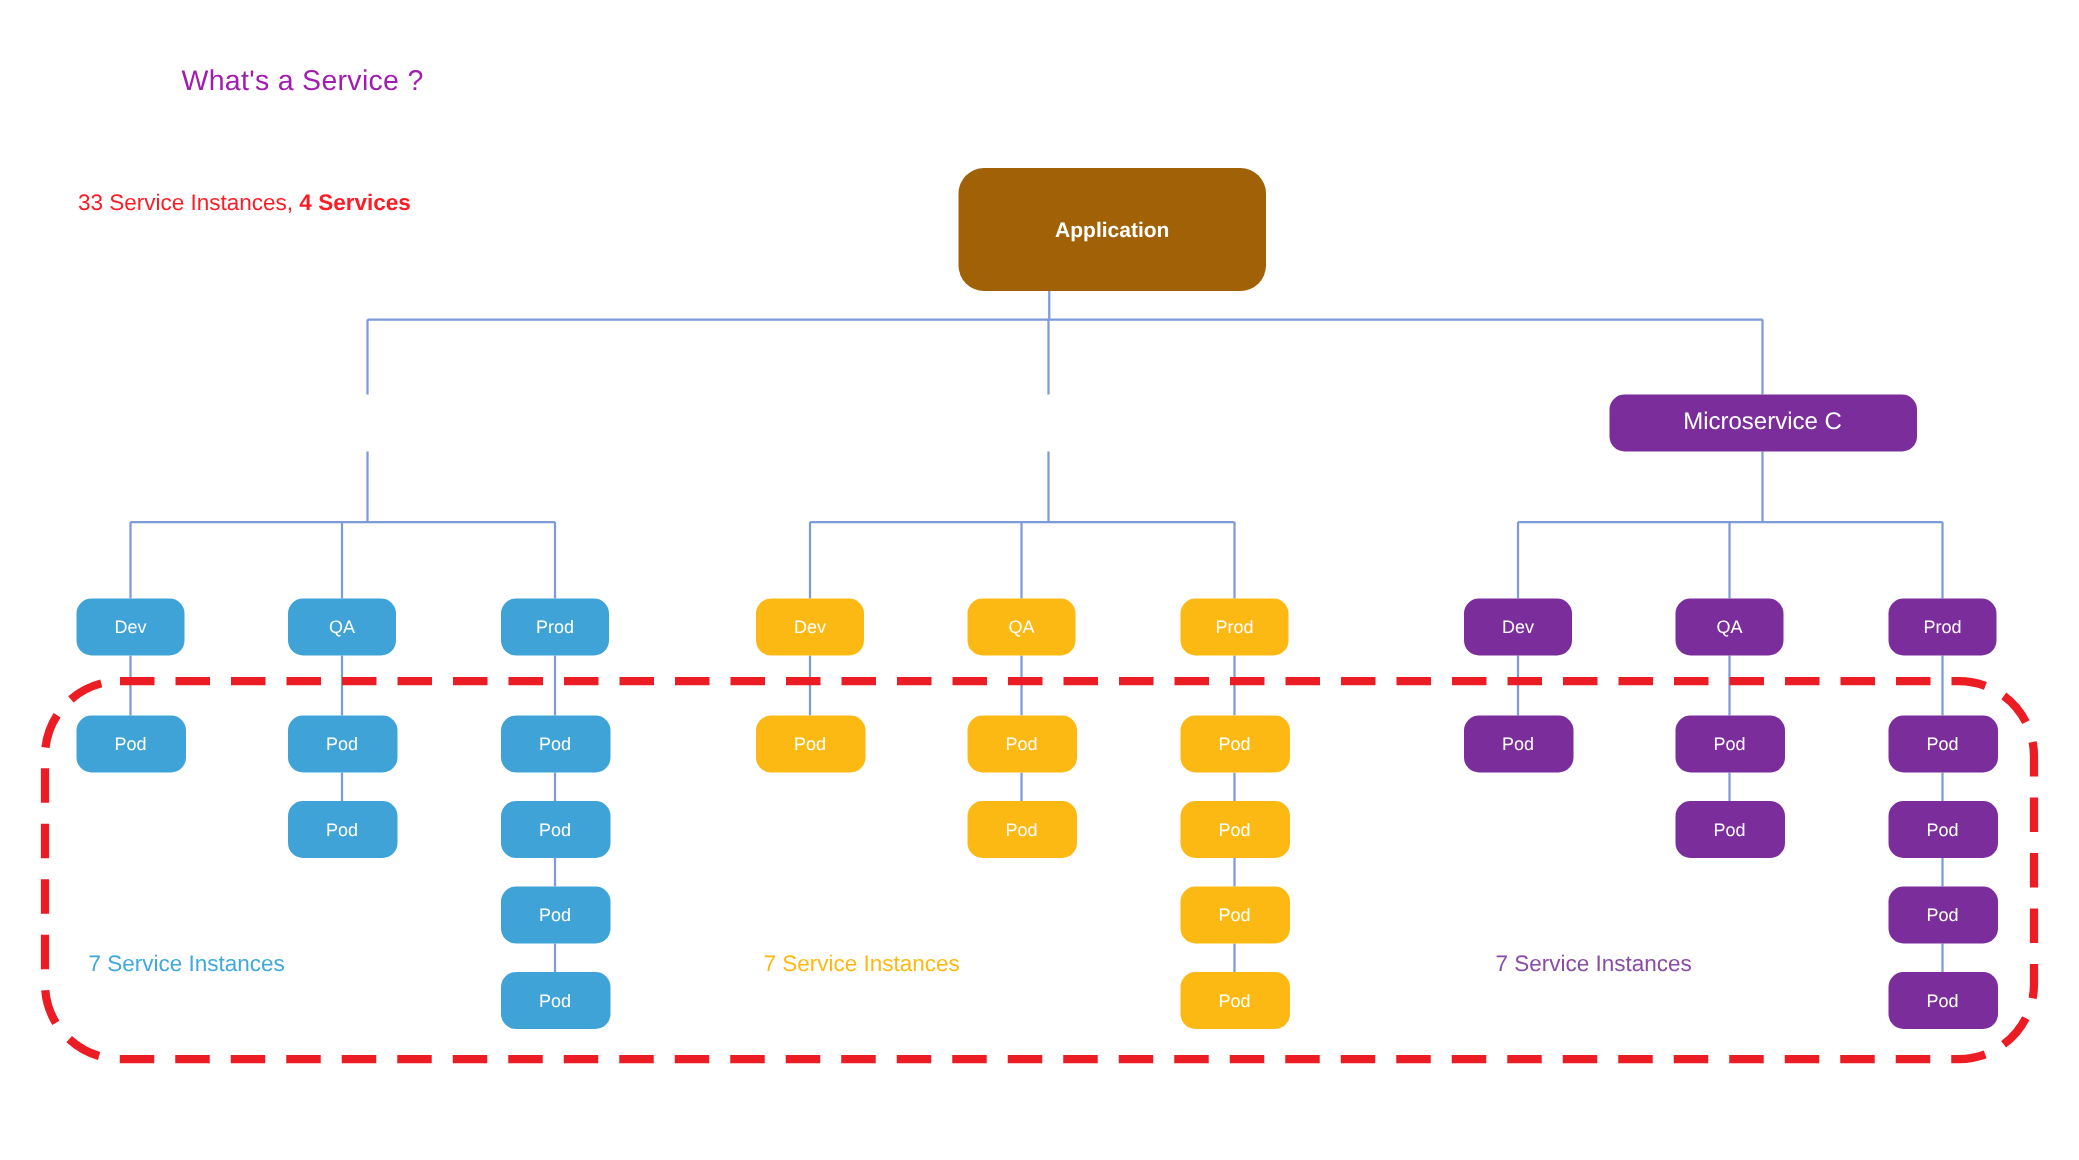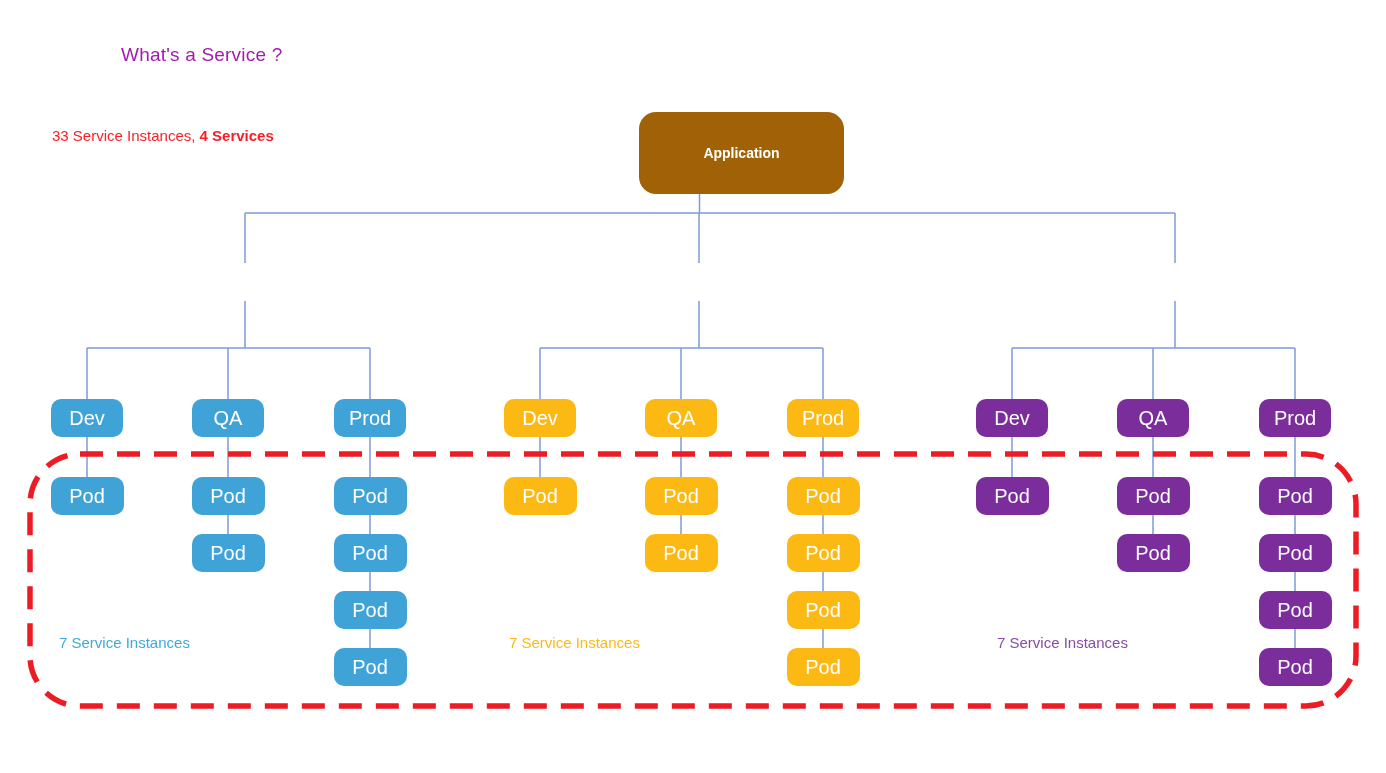--- a/index.html
+++ b/index.html
@@ -15,21 +15,21 @@
     position:absolute;
     display:flex;align-items:center;justify-content:center;
     color:#ffffff;
     border-radius:10px;
     font-size:15px;
     line-height:1;
     white-space:nowrap;
   }
   .root-node{font-weight:700;font-size:14px;border-radius:17px;}
   .ms-node{font-size:16px;border-radius:10px;}
-  .env-node,.pod-node{font-size:20px;border-radius:10px;text-align:center;}
+  .env-node,.pod-node{font-size:12px;border-radius:10px;text-align:center;}
   .page-title{
     position:absolute;left:105px;top:44px;
     font-size:19px;letter-spacing:0.2px;
   }
   .summary{
     position:absolute;left:52px;top:127px;
     font-size:15px;
   }
   .summary b{font-weight:700;}
   .footer-label{
@@ -103,20 +103,21 @@
     <div class="node pod-node" style="left: 503.5px; top: 477px; width: 73px; height: 38px; background: rgb(253, 185, 19);">Pod</div>
     <div class="node env-node" style="left: 645px; top: 399px; width: 72px; height: 38px; background: rgb(253, 185, 19);">QA</div>
     <div class="node pod-node" style="left: 644.5px; top: 477px; width: 73px; height: 38px; background: rgb(253, 185, 19);">Pod</div>
     <div class="node pod-node" style="left: 644.5px; top: 534px; width: 73px; height: 38px; background: rgb(253, 185, 19);">Pod</div>
     <div class="node env-node" style="left: 787px; top: 399px; width: 72px; height: 38px; background: rgb(253, 185, 19);">Prod</div>
     <div class="node pod-node" style="left: 786.5px; top: 477px; width: 73px; height: 38px; background: rgb(253, 185, 19);">Pod</div>
     <div class="node pod-node" style="left: 786.5px; top: 534px; width: 73px; height: 38px; background: rgb(253, 185, 19);">Pod</div>
     <div class="node pod-node" style="left: 786.5px; top: 591px; width: 73px; height: 38px; background: rgb(253, 185, 19);">Pod</div>
     <div class="node pod-node" style="left: 786.5px; top: 648px; width: 73px; height: 38px; background: rgb(253, 185, 19);">Pod</div>
     <div class="footer-label" style="left: 509px; top: 634px; color: rgb(253, 185, 19);">7 Service Instances</div>
+    <div class="node ms-node" style="left: 1072.5px; top: 263px; width: 205px; height: 38px; background: rgb(123, 45, 155);">Microservice C</div>
     <div class="node env-node" style="left: 976px; top: 399px; width: 72px; height: 38px; background: rgb(123, 45, 155);">Dev</div>
     <div class="node pod-node" style="left: 975.5px; top: 477px; width: 73px; height: 38px; background: rgb(123, 45, 155);">Pod</div>
     <div class="node env-node" style="left: 1117px; top: 399px; width: 72px; height: 38px; background: rgb(123, 45, 155);">QA</div>
     <div class="node pod-node" style="left: 1116.5px; top: 477px; width: 73px; height: 38px; background: rgb(123, 45, 155);">Pod</div>
     <div class="node pod-node" style="left: 1116.5px; top: 534px; width: 73px; height: 38px; background: rgb(123, 45, 155);">Pod</div>
     <div class="node env-node" style="left: 1259px; top: 399px; width: 72px; height: 38px; background: rgb(123, 45, 155);">Prod</div>
     <div class="node pod-node" style="left: 1258.5px; top: 477px; width: 73px; height: 38px; background: rgb(123, 45, 155);">Pod</div>
     <div class="node pod-node" style="left: 1258.5px; top: 534px; width: 73px; height: 38px; background: rgb(123, 45, 155);">Pod</div>
     <div class="node pod-node" style="left: 1258.5px; top: 591px; width: 73px; height: 38px; background: rgb(123, 45, 155);">Pod</div>
     <div class="node pod-node" style="left: 1258.5px; top: 648px; width: 73px; height: 38px; background: rgb(123, 45, 155);">Pod</div>

